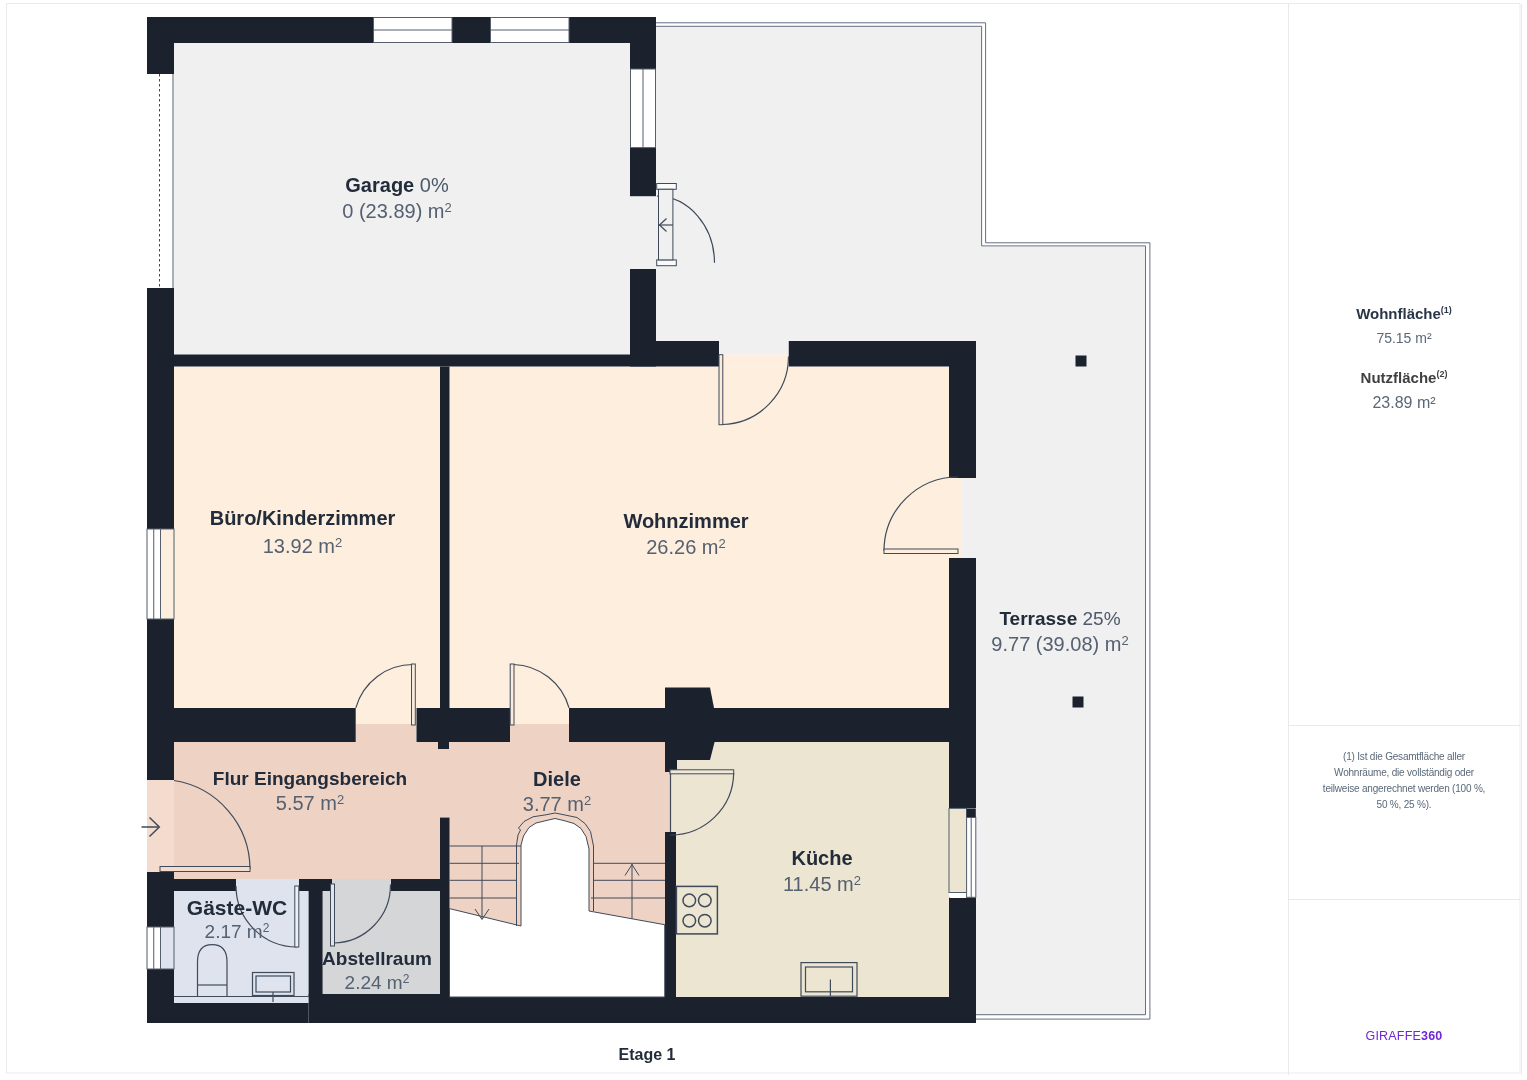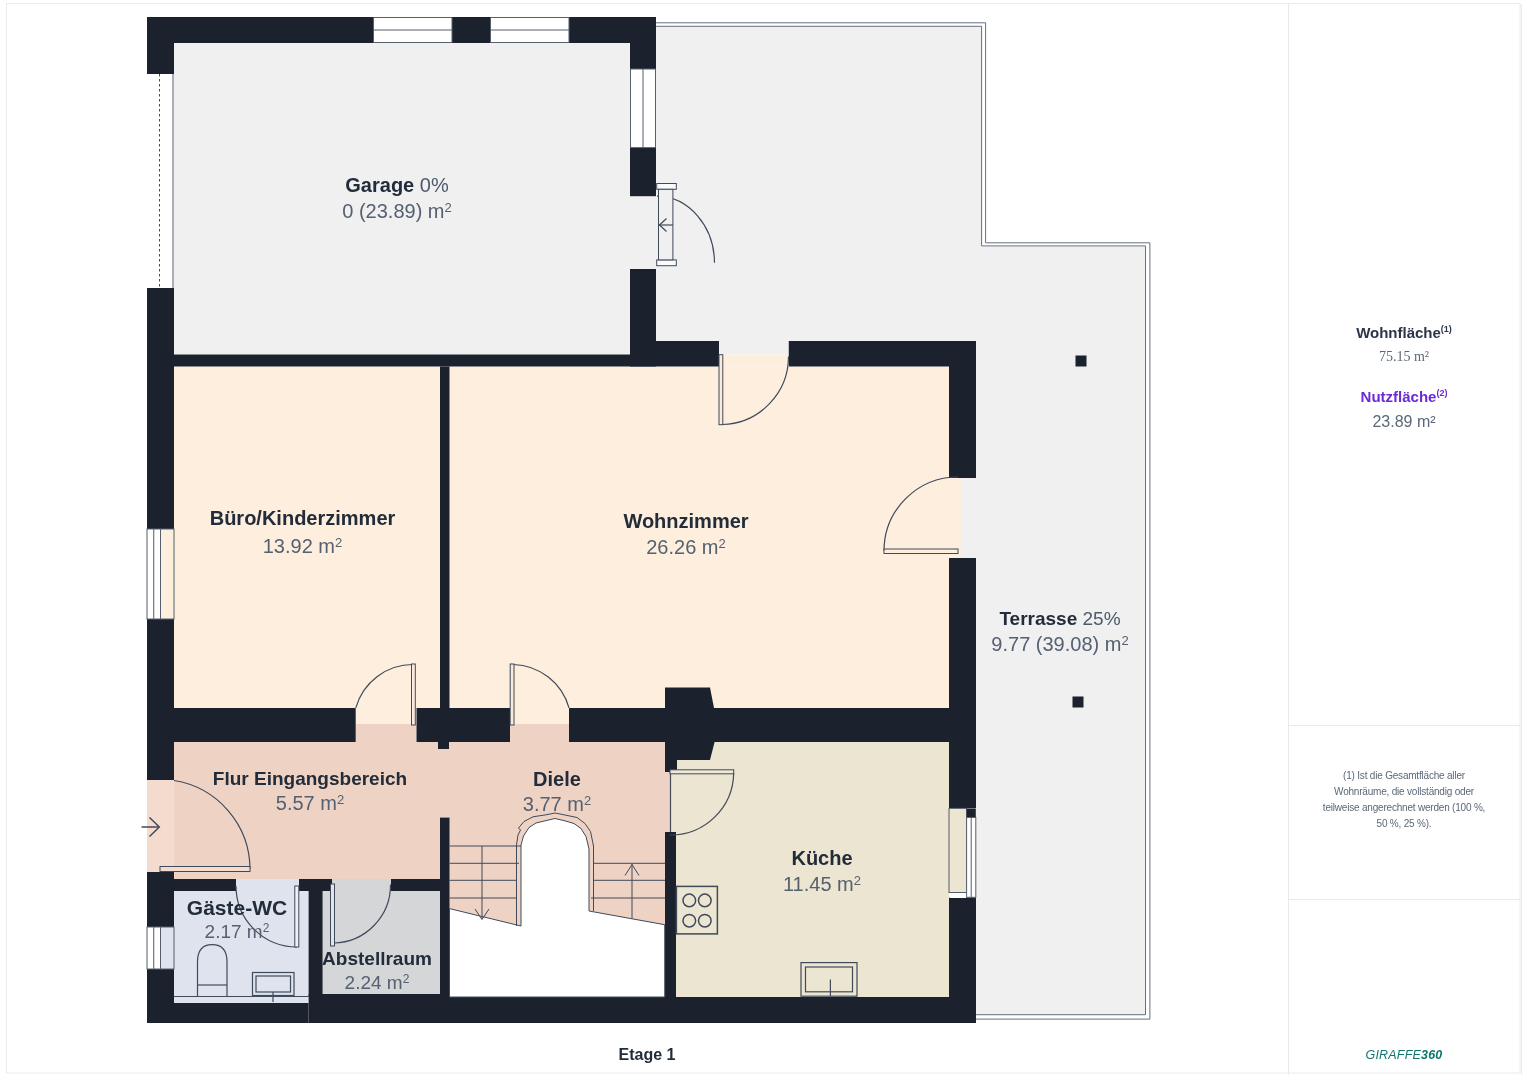--- a/index.html
+++ b/index.html
@@ -1,18 +1,18 @@
 <!DOCTYPE html>
 <html><head>
 <meta charset="utf-8">
 <style>
   html,body{margin:0;padding:0;background:#ffffff;}
   .page{position:relative;width:1527px;height:1080px;font-family:"Liberation Sans",sans-serif;overflow:hidden;background:#fff;padding-left:34px;}
   svg{position:absolute;left:0;top:0;}
-  .sb{position:absolute;text-align:center;color:#5a6878;margin-top:19px;}
+  .sb{position:absolute;text-align:center;color:#5a6878;}
 </style>
 </head>
 <body>
 <div class="page">
 <svg width="1527" height="1080" viewBox="0 0 1527 1080">
 <defs></defs>
 
 <g fill="none" stroke="#ebebed" stroke-width="1">
   <rect x="6.5" y="3.5" width="1513.5" height="1069.5"></rect>
 </g>
@@ -357,24 +357,24 @@
 </svg>
 
 <div style="position:absolute;left:1287.5px;top:3.5px;width:232px;height:1071px;border-left:1px solid #e9e9eb;border-right:1px solid #e9e9eb;"></div>
 
 <div style="position:absolute;left:1288px;top:725px;width:232px;height:1px;background:#e9e9eb;"></div>
 
 <div style="position:absolute;left:1288px;top:898.5px;width:232px;height:1px;background:#e9e9eb;"></div>
 
 <div class="sb" style="left:1288px;top:304.5px;width:232px;font-size:15px;font-weight:bold;color:#2a3648;">Wohnfläche<span style="font-size:9px;vertical-align:6px;">(1)</span></div>
 
-<div class="sb" style="left:1288px;top:330px;width:232px;font-size:14px;font-family:Liberation Serif, serif;">75.15 m²</div>
-
-<div class="sb" style="left:1288px;top:368.5px;width:232px;font-size:15px;font-weight:bold;color:#6d28d9;">Nutzfläche<span style="font-size:9px;vertical-align:6px;">(2)</span></div>
+<div class="sb" style="left:1288px;top:330px;width:232px;font-size:14px;">75.15 m²</div>
+
+<div class="sb" style="left:1288px;top:368.5px;width:232px;font-size:15px;font-weight:bold;color:#404040;">Nutzfläche<span style="font-size:9px;vertical-align:6px;">(2)</span></div>
 
 <div class="sb" style="left:1288px;top:393.5px;width:232px;font-size:16px;">23.89 m²</div>
 
 <div class="sb" style="left:1288px;top:749px;width:232px;font-size:10px;letter-spacing:-0.2px;line-height:15.9px;">(1) Ist die Gesamtfläche aller<br>Wohnräume, die vollständig oder<br>teilweise angerechnet werden (100 %,<br>50 %, 25 %).</div>
 
 
 
-<div class="sb" style="left:1288px;top:1029px;width:232px;font-size:12.5px;color:#0f766e;letter-spacing:0.2px;font-style:italic;">GIRAFFE<b>360</b></div>
+<div class="sb" style="left:1288px;top:1029px;width:232px;font-size:12.5px;color:#6d28d9;letter-spacing:0.2px;">GIRAFFE<b>360</b></div>
 </div>
 
 </body></html>

